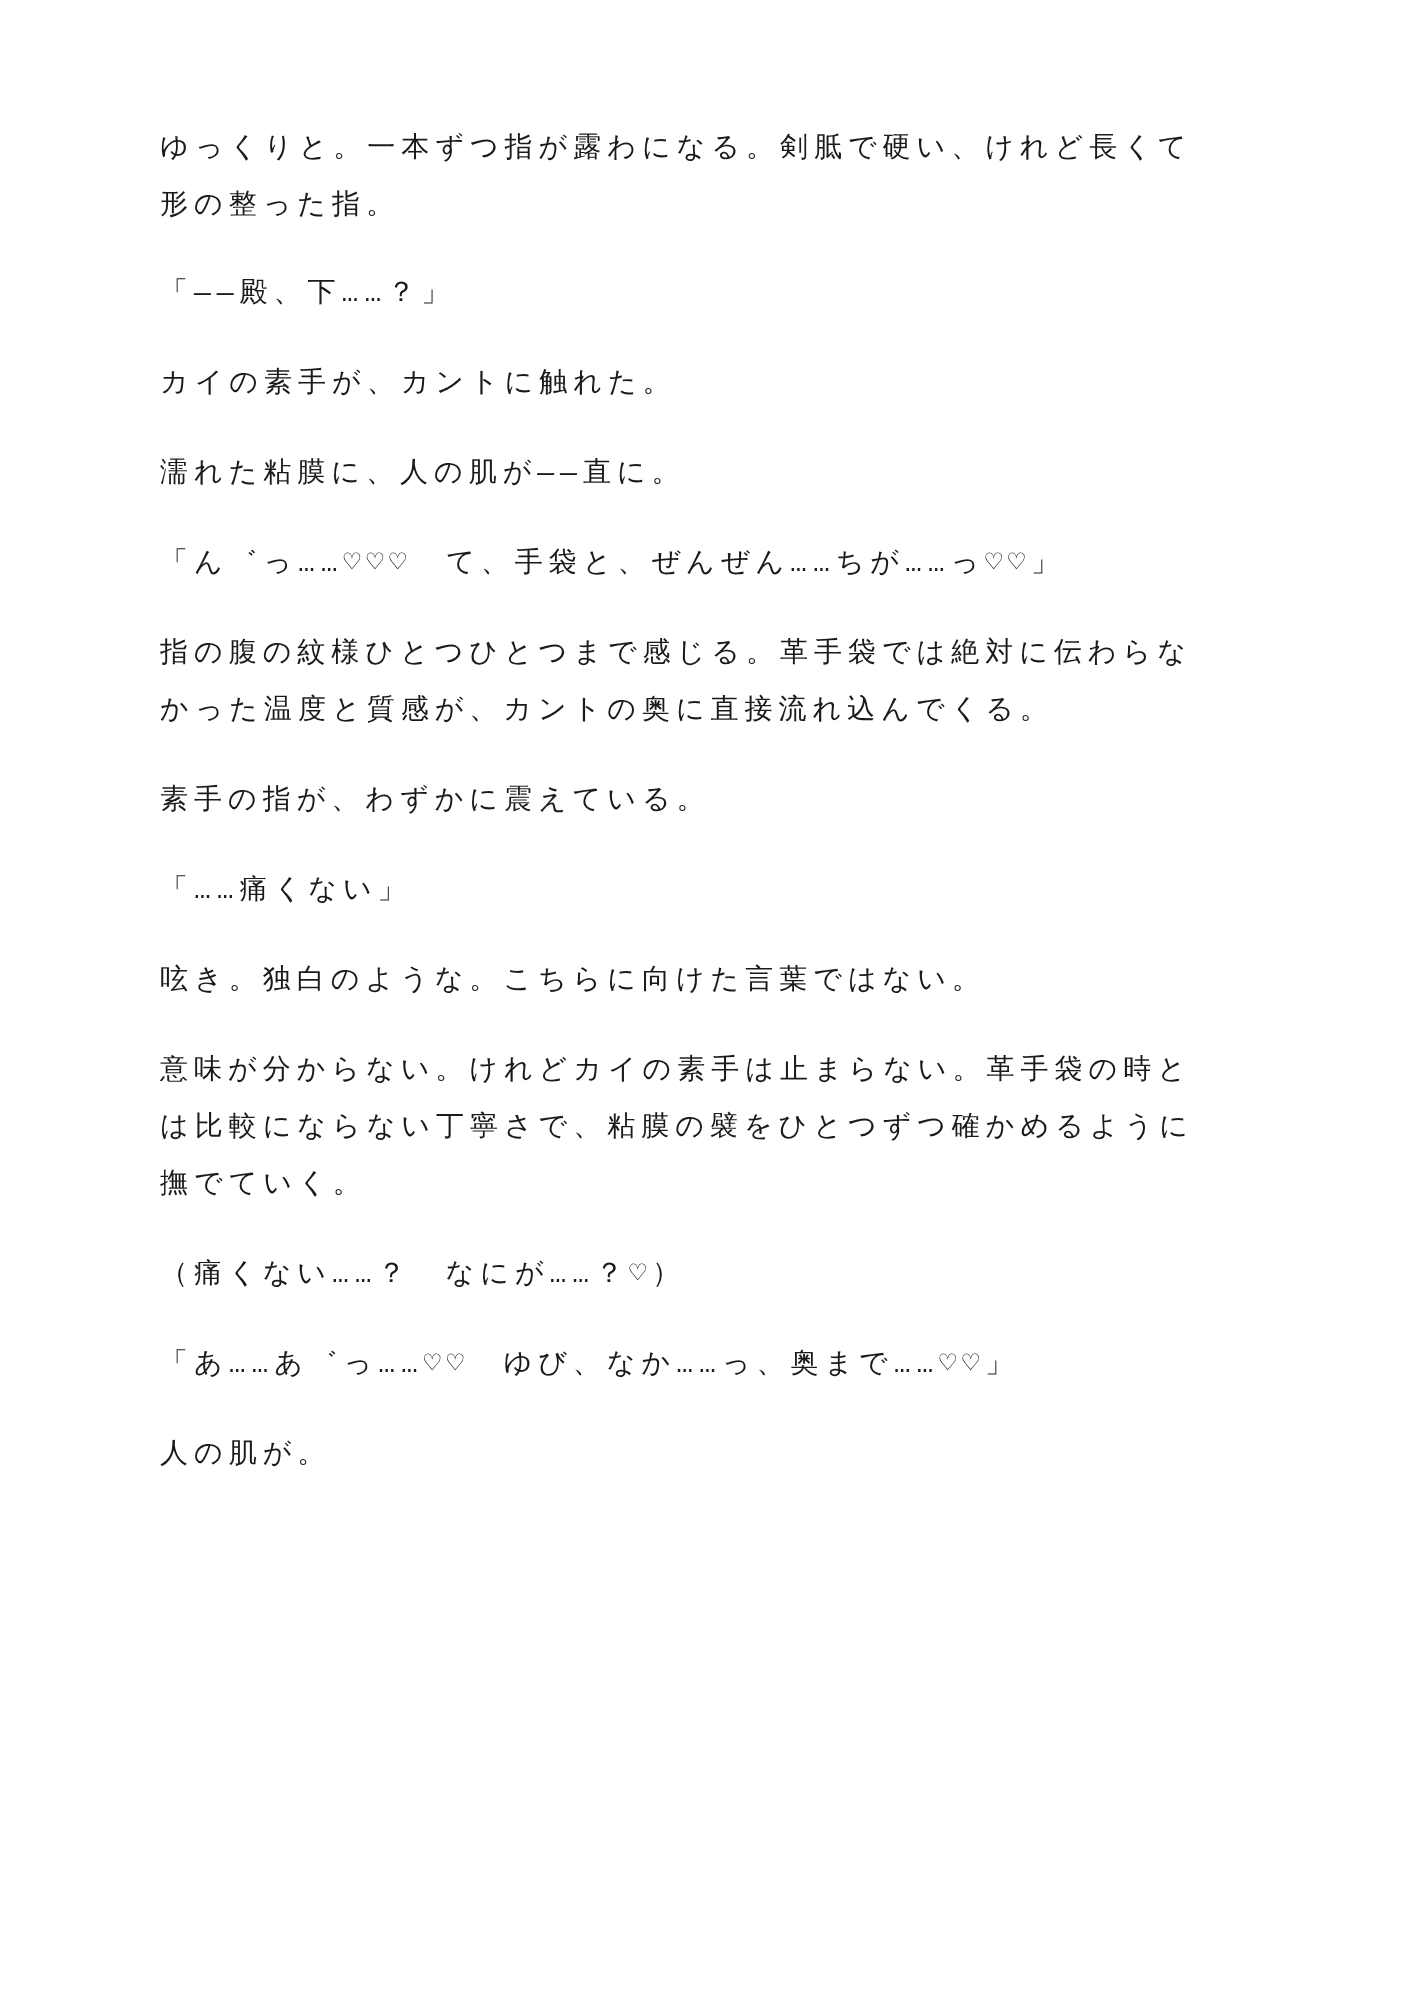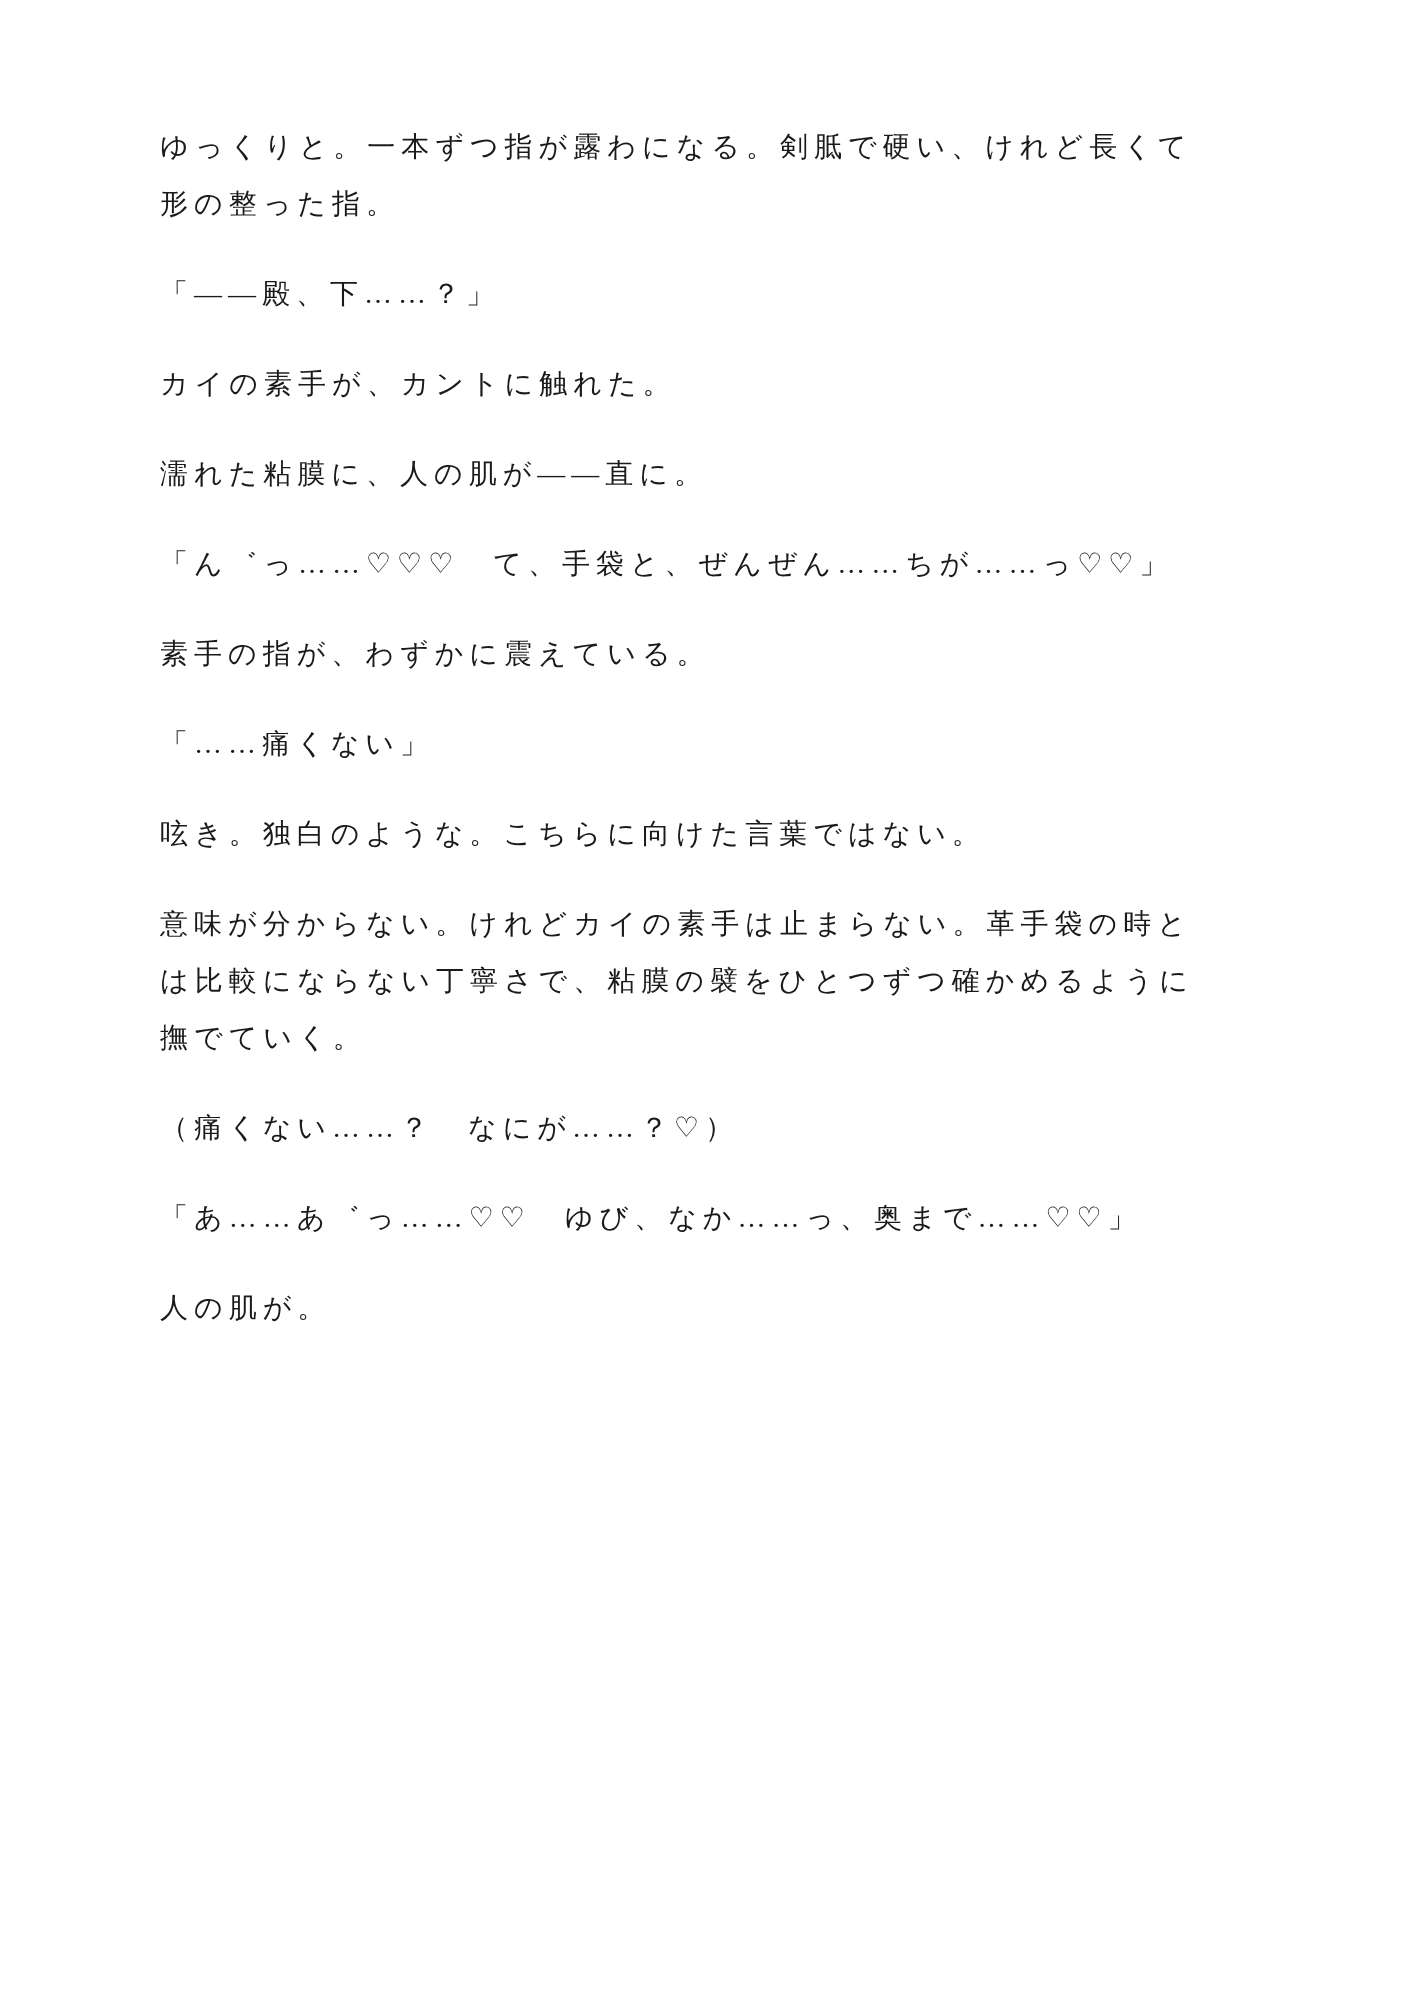--- a/index.html
+++ b/index.html
@@ -24,20 +24,21 @@
     font-family: "Liberation Serif", "DejaVu Serif", serif;
     font-size: 28px;
     font-weight: 400;
     letter-spacing: 6px;
   }
   .paragraph {
     margin: 0;
   }
   .paragraph + .paragraph {
     margin-top: 33px;
+    font-family: Liberation Mono, monospace;
   }
   .line {
     line-height: 57px;
     white-space: nowrap;
   }
 </style>
 </head>
 <body>
 
 <div class="page">
@@ -52,20 +53,24 @@
       <div class="paragraph">
         <div class="line">カイの素手が、カントに触れた。</div>
       </div>
       <div class="paragraph">
         <div class="line">濡れた粘膜に、人の肌が――直に。</div>
       </div>
       <div class="paragraph">
         <div class="line">「ん゛っ……♡♡♡　て、手袋と、ぜんぜん……ちが……っ♡♡」</div>
       </div>
       <div class="paragraph">
+        <div class="line">指の腹の紋様ひとつひとつまで感じる。革手袋では絶対に伝わらな</div>
+        <div class="line">かった温度と質感が、カントの奥に直接流れ込んでくる。</div>
+      </div>
+      <div class="paragraph">
         <div class="line">素手の指が、わずかに震えている。</div>
       </div>
       <div class="paragraph">
         <div class="line">「……痛くない」</div>
       </div>
       <div class="paragraph">
         <div class="line">呟き。独白のような。こちらに向けた言葉ではない。</div>
       </div>
       <div class="paragraph">
         <div class="line">意味が分からない。けれどカイの素手は止まらない。革手袋の時と</div>

